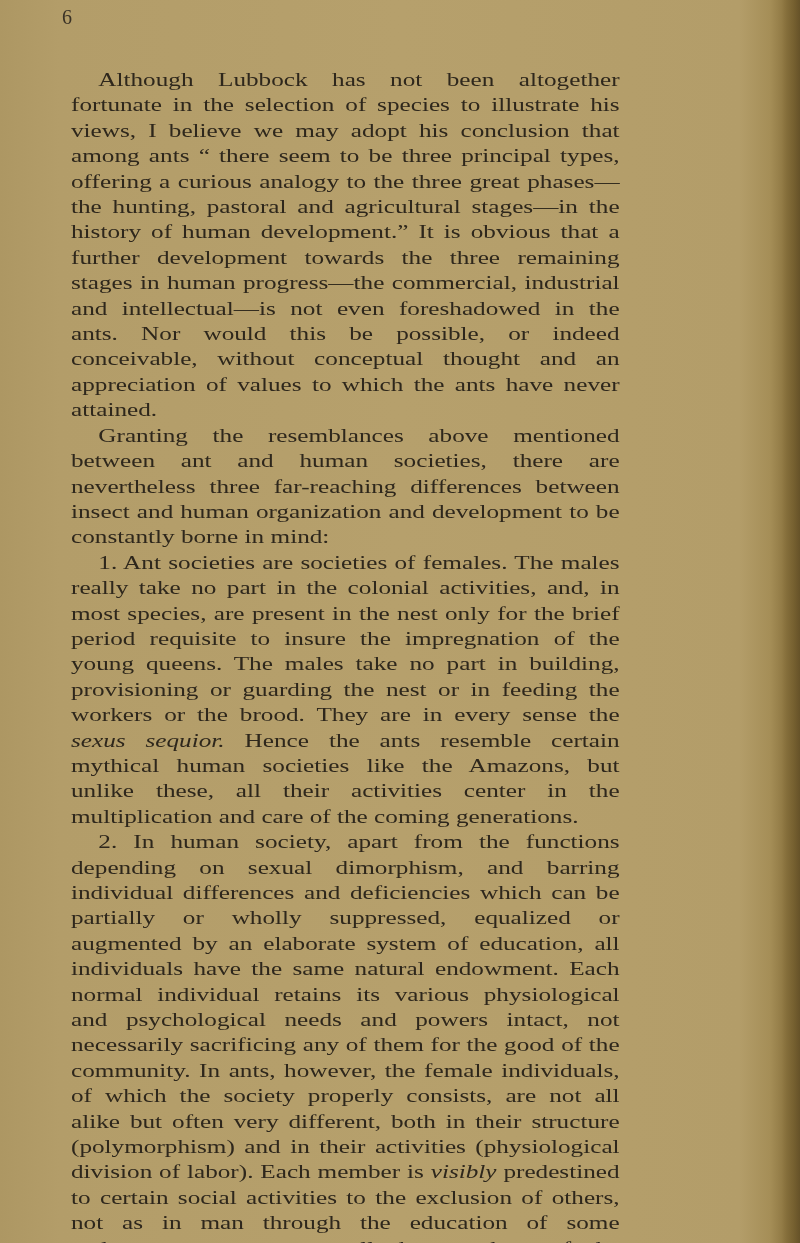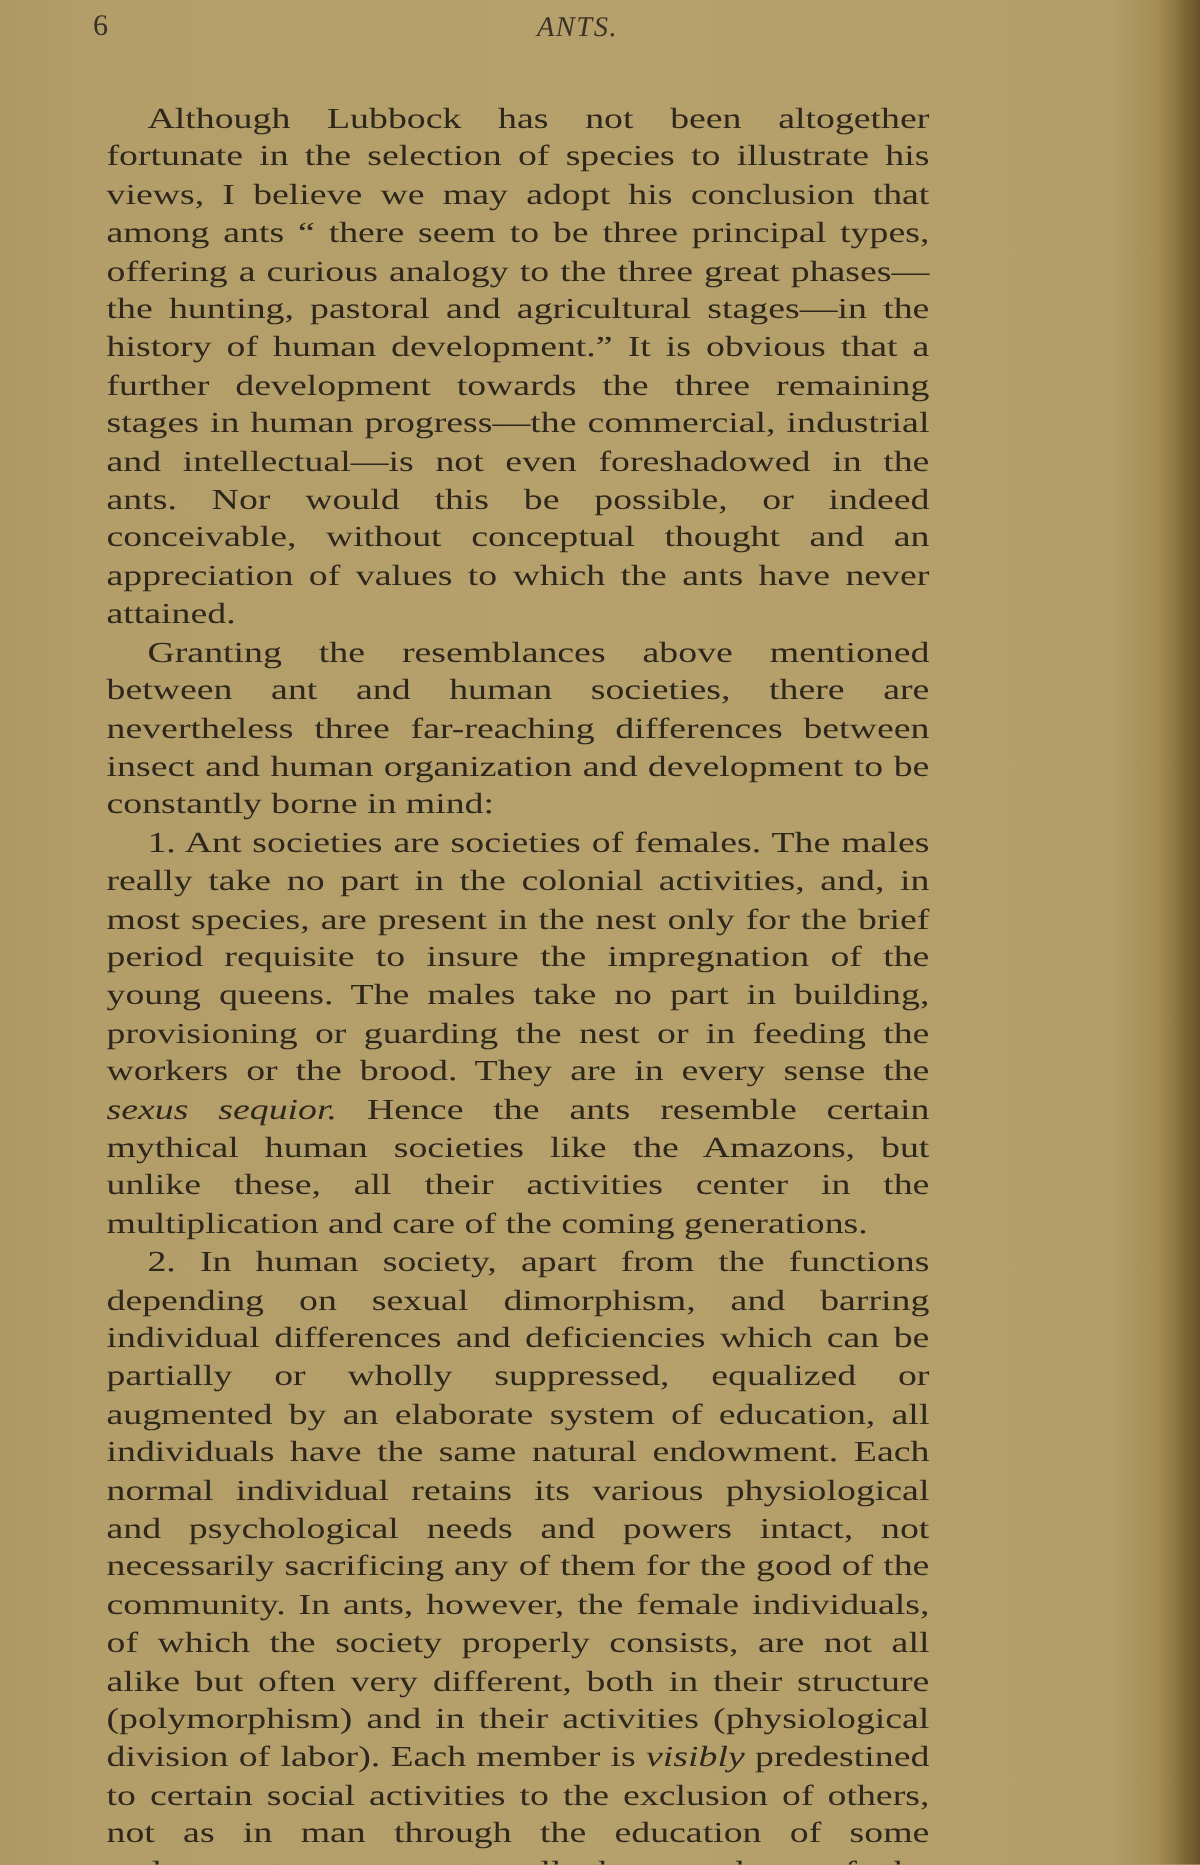--- a/index.html
+++ b/index.html
@@ -68,21 +68,20 @@
       font-style: italic;
     }
   </style>
 </head>
 <body>
 
 <div class="page">
   <div class="gutter-shadow"></div>
 
   <div class="page-number">6</div>
-  <div class="running-head">ANTS.</div>
 
   <div class="body-text">
     <p>Although Lubbock has not been altogether fortunate in the selection of species to illustrate his views, I believe we may adopt his conclusion that among ants “ there seem to be three principal types, offering a curious analogy to the three great phases—the hunting, pastoral and agricultural stages—in the history of human development.” It is obvious that a further development towards the three remaining stages in human progress—the commercial, industrial and intellectual—is not even foreshadowed in the ants. Nor would this be possible, or indeed conceivable, without conceptual thought and an appreciation of values to which the ants have never attained.</p>
     <p>Granting the resemblances above mentioned between ant and human societies, there are nevertheless three far-reaching differences between insect and human organization and development to be constantly borne in mind:</p>
     <p><span>1. Ant societies are societies of females. The males really take no part in the colonial activities, and, in most species, are present in the nest only for the brief period requisite to insure the impregnation of the young queens. The males take no part in building, provisioning or guarding the nest or in feeding the workers or the brood. They are in every sense the </span><span class="it">sexus sequior.</span><span> Hence the ants resemble certain mythical human societies like the Amazons, but unlike these, all their activities center in the multiplication and care of the coming generations.</span></p>
     <p><span>2. In human society, apart from the functions depending on sexual dimorphism, and barring individual differences and deficiencies which can be partially or wholly suppressed, equalized or augmented by an elaborate system of education, all individuals have the same natural endowment. Each normal individual retains its various physiological and psychological needs and powers intact, not necessarily sacrificing any of them for the good of the community. In ants, however, the female individuals, of which the society properly consists, are not all alike but often very different, both in their structure (polymorphism) and in their activities (physiological division of labor). Each member is </span><span class="it">visibly</span><span> predestined to certain social activities to the exclusion of others, not as in man through the education of some endowment common to all the members of the society, but through the exigencies of structure, fixed at the time of hatching, </span></p>
 
   </div>
 </div>
 

